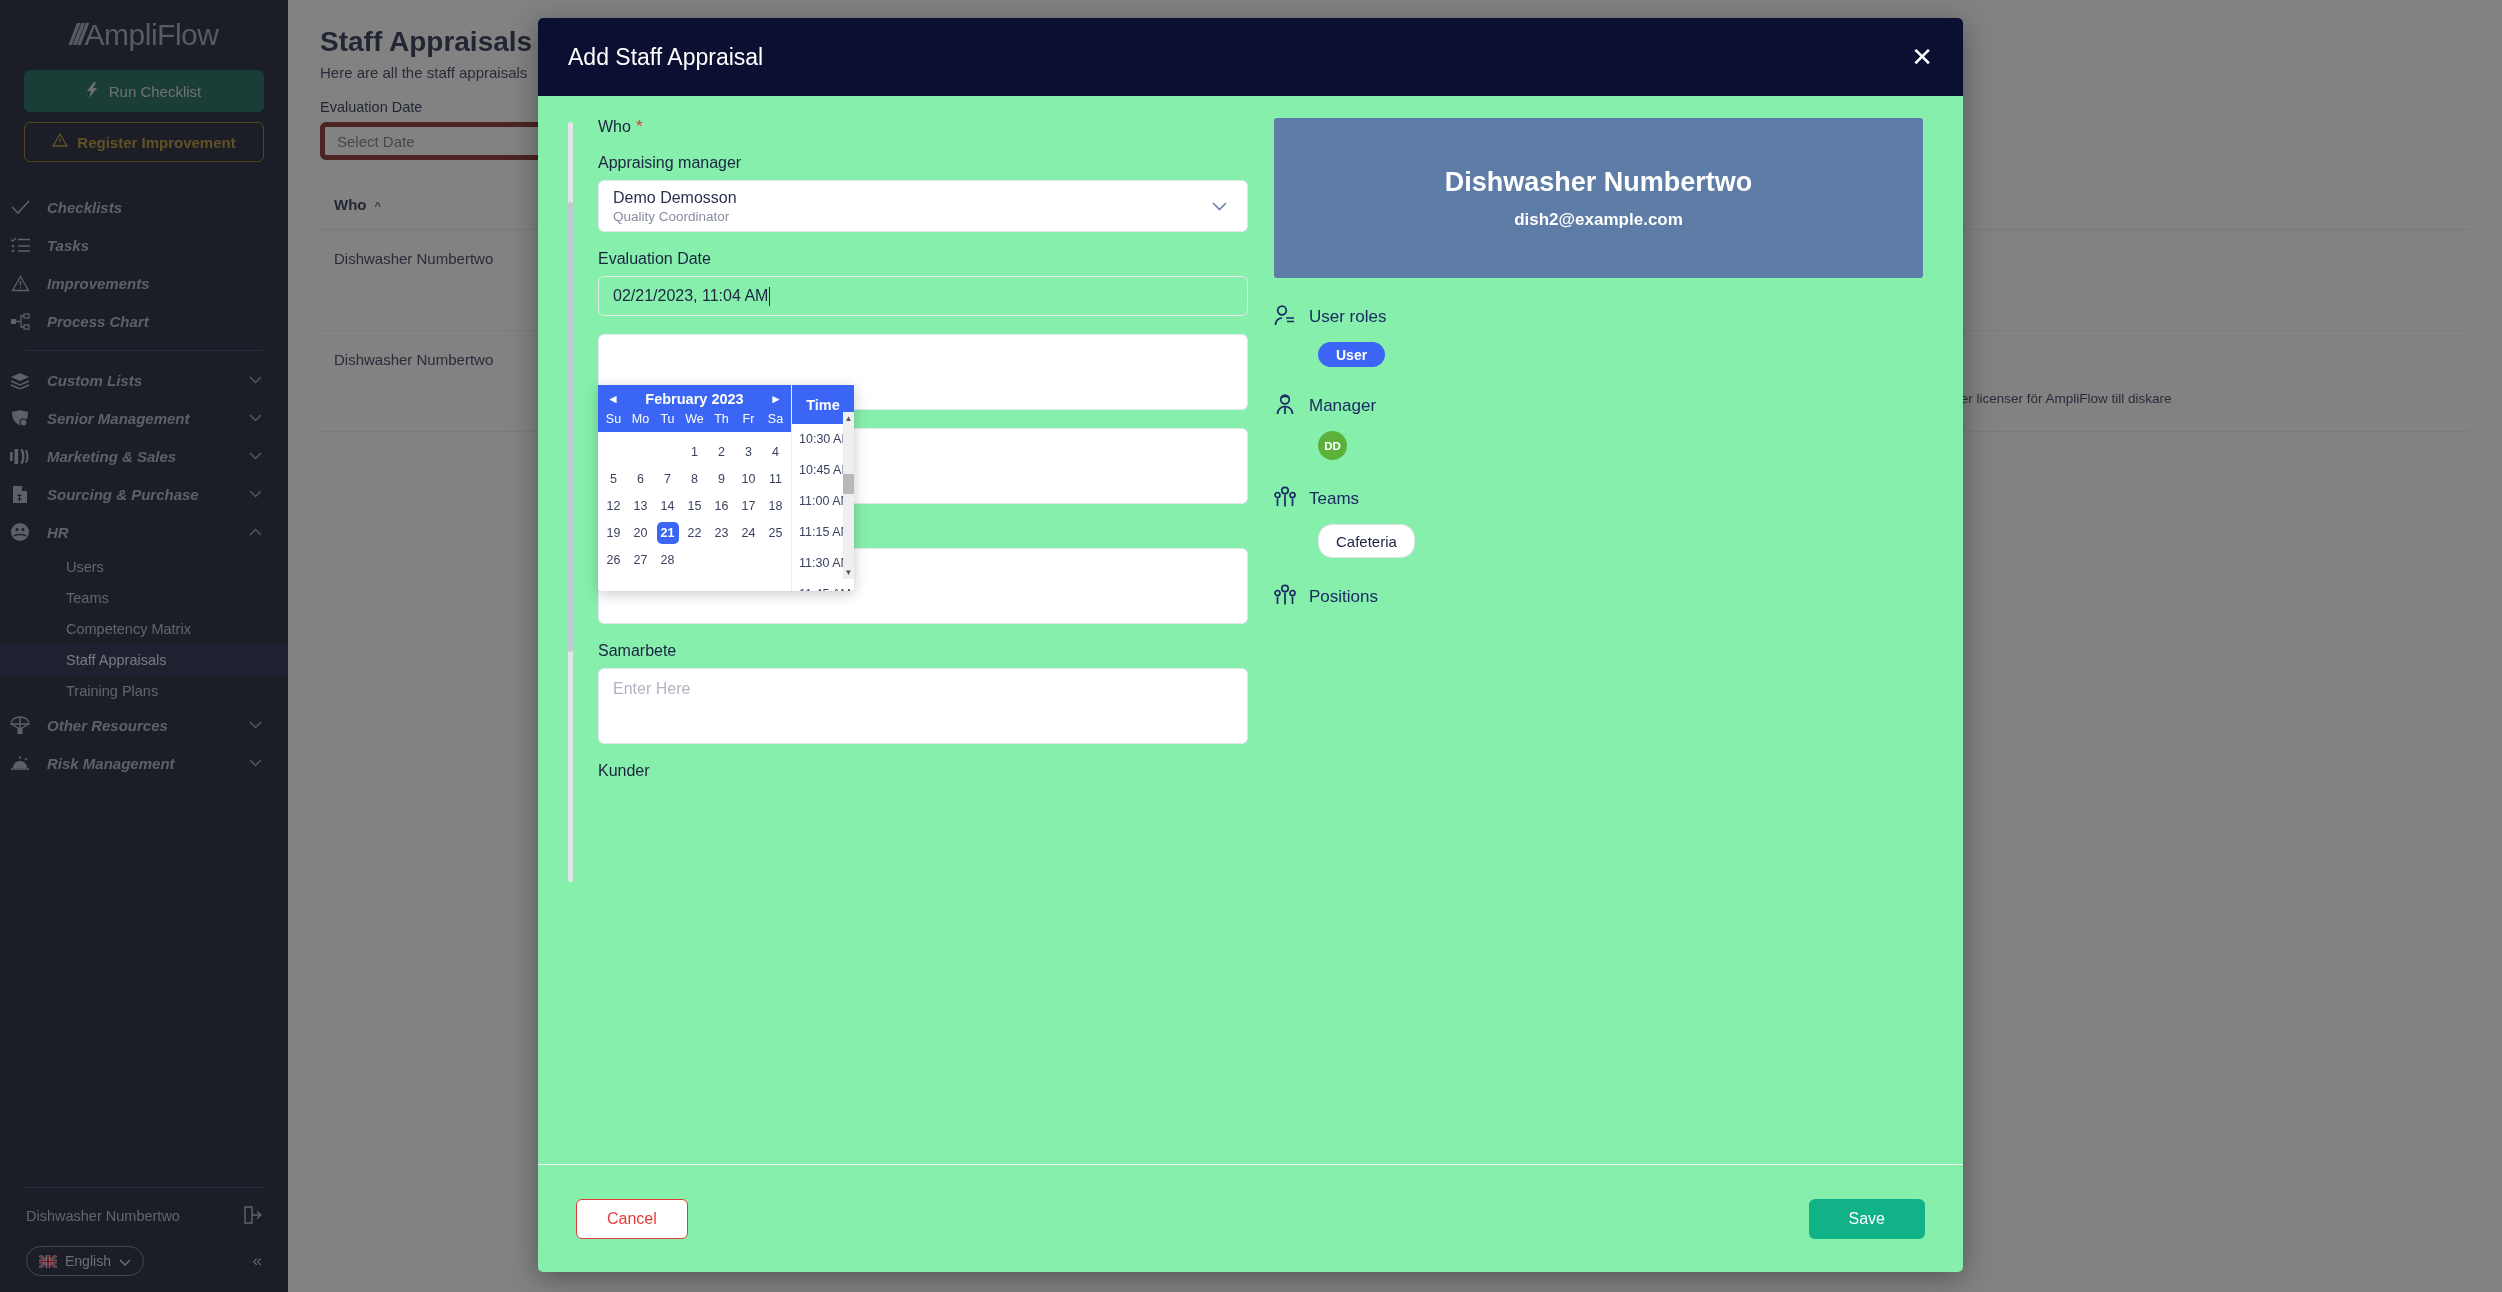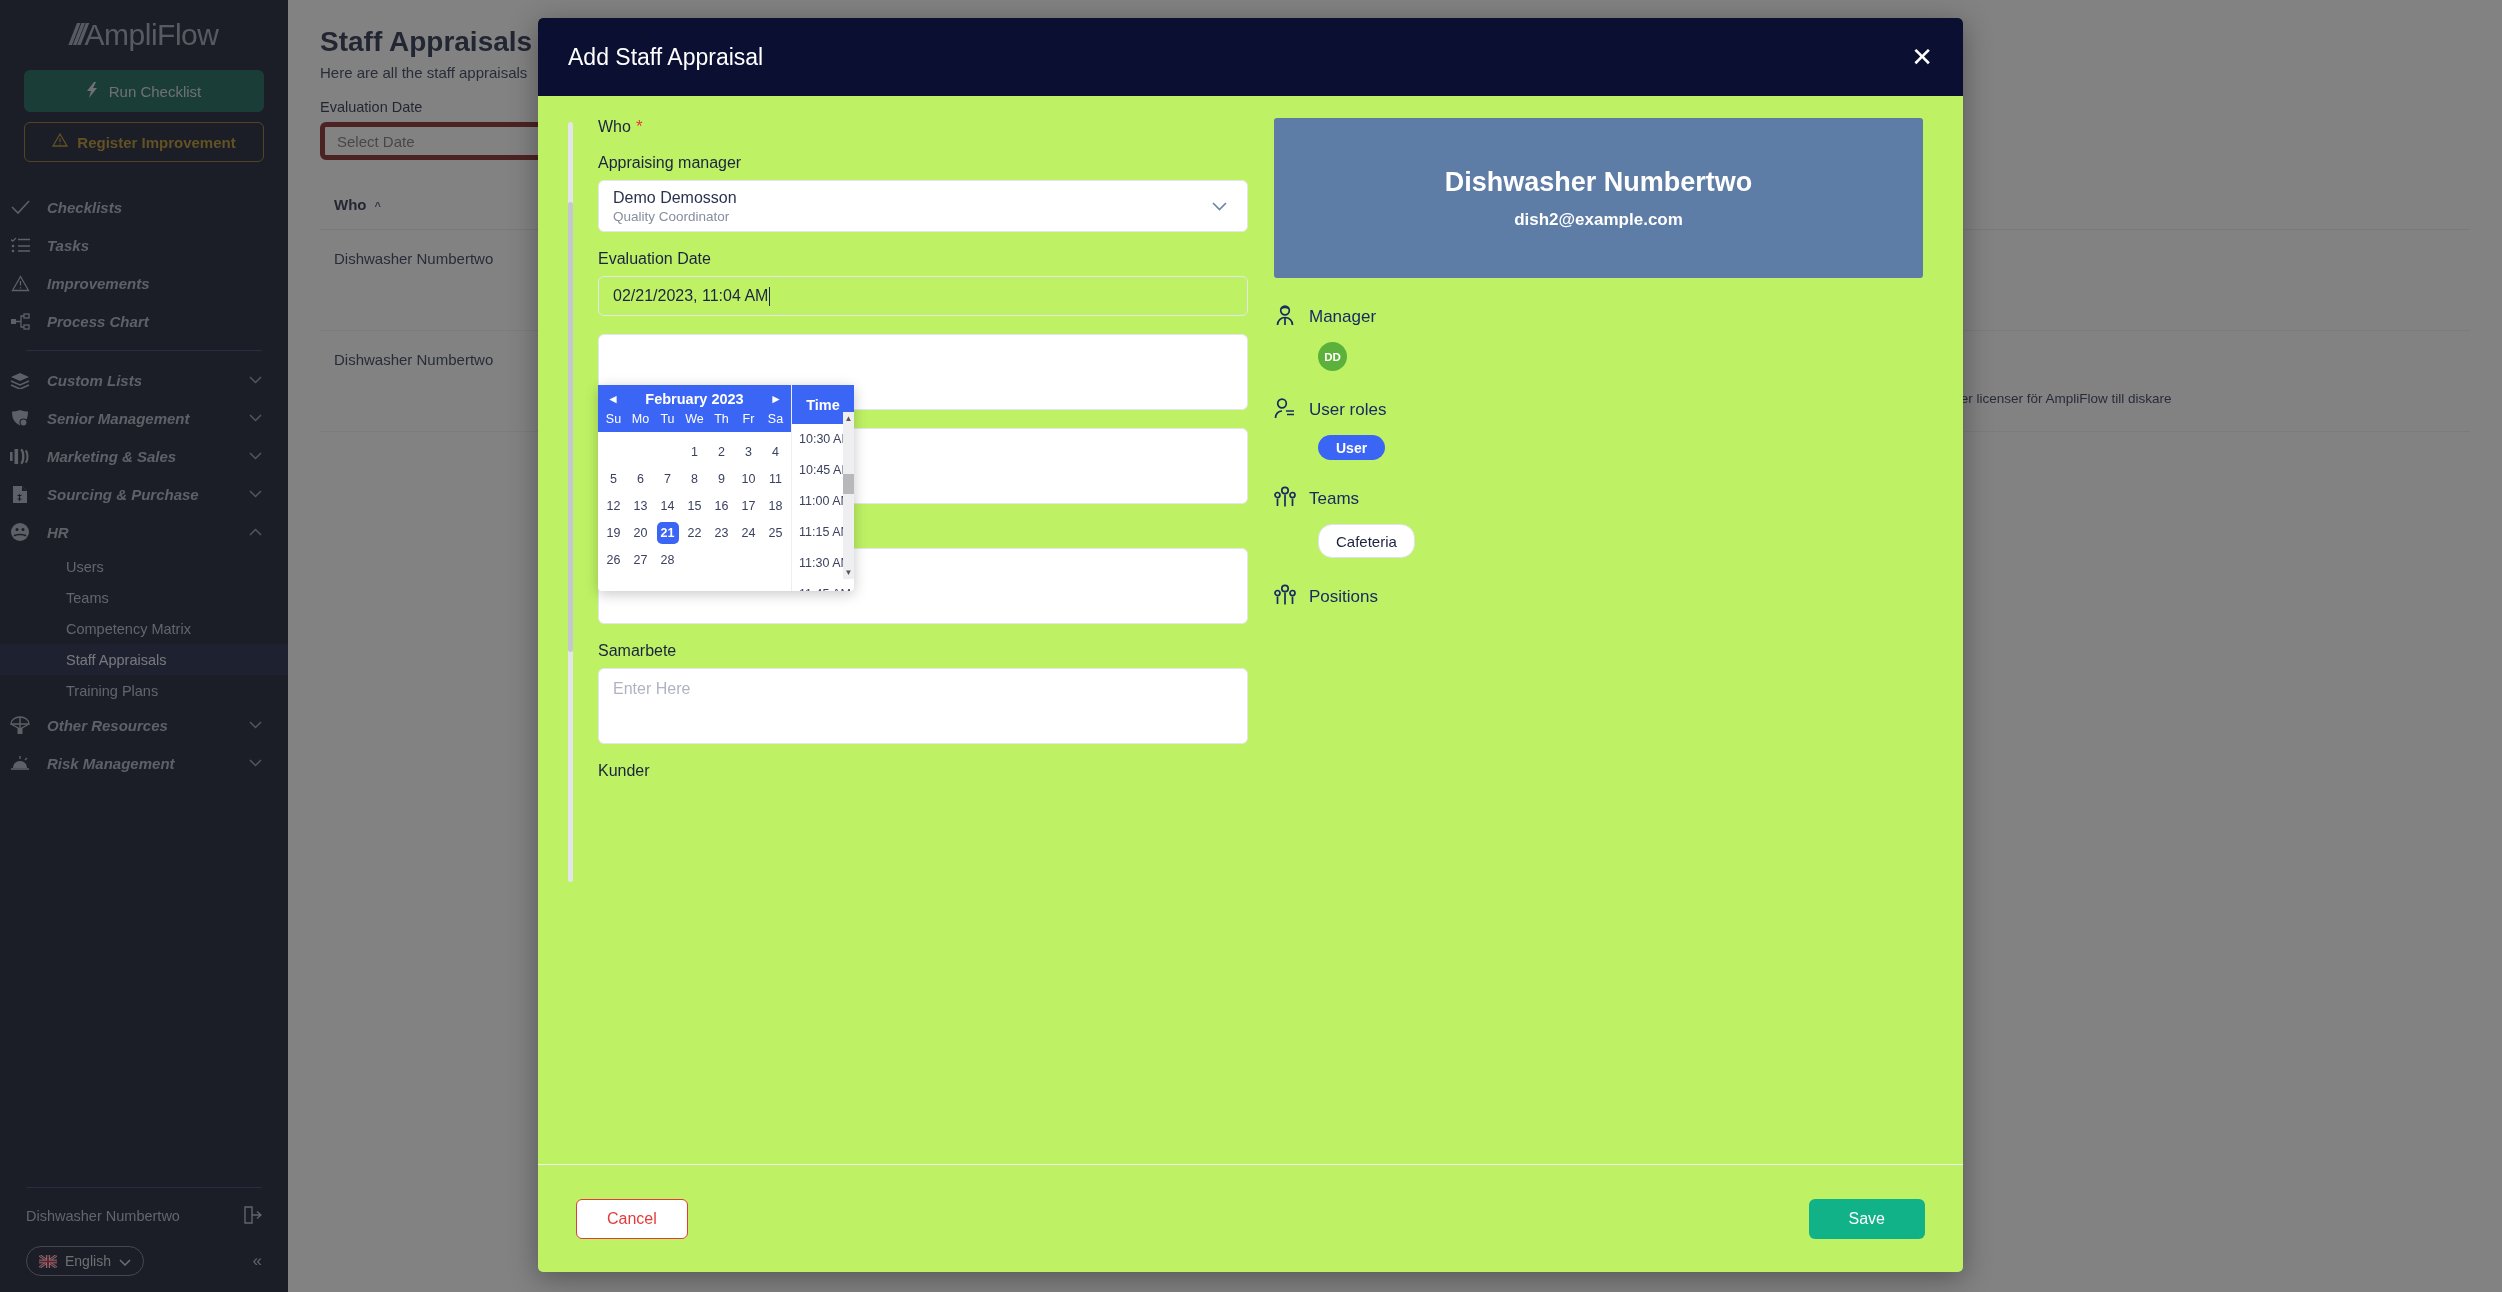--- a/index.html
+++ b/index.html
@@ -111,21 +111,21 @@
 
   
   #dim {
     position: absolute; left: 0; top: 0; width: 2502px; height: 1292px;
     background: rgba(40,40,40,0.58);
   }
 
   
   #modal {
     position: absolute; left: 538px; top: 18px; width: 1425px; height: 1254px;
-    background: #bef264; border-radius: 5px; overflow: hidden;
+    background: #86efac; border-radius: 5px; overflow: hidden;
     display: flex; flex-direction: column;
     box-shadow: 0 6px 28px rgba(0,0,0,0.35);
   }
   .m-head {
     height: 78px; background: #0b1033; color: #fff;
     display: flex; align-items: center; padding: 0 30px;
     font-size: 23px; font-weight: 400; flex: none;
   }
   .m-close { margin-left: auto; font-size: 26px; cursor: pointer; line-height: 1; }
   .m-body {
@@ -733,46 +733,46 @@
       <div class="p-col">
         <div class="p-card">
           <div class="p-name">Dishwasher Numbertwo</div>
           <div class="p-mail">dish2@example.com</div>
         </div>
 
         <div class="p-sec">
           <div class="p-sec-h">
             <span>
               <svg width="22" height="22" viewBox="0 0 22 22">
+                <circle cx="8" cy="6.5" r="4.3" fill="none" stroke="#1b2a63" stroke-width="1.7"></circle>
+                <path d="M1.5 21c0-4.2 2.9-7 6.5-7" fill="none" stroke="#1b2a63" stroke-width="1.7"></path>
+                <path d="M12 14h8M13 17.5h7" stroke="#1b2a63" stroke-width="1.7"></path>
+              </svg>
+            </span>
+            <span class="ttl">User roles</span>
+          </div>
+          <div class="p-sec-body">
+            <span class="pill-role">User</span>
+          </div>
+        </div>
+
+        <div class="p-sec">
+          <div class="p-sec-h">
+            <span>
+              <svg width="22" height="22" viewBox="0 0 22 22">
                 <circle cx="11" cy="6.5" r="4.3" fill="none" stroke="#1b2a63" stroke-width="1.7"></circle>
                 <path d="M7 4.5c2.6-1.5 5.4-1.5 8 0" stroke="#1b2a63" stroke-width="1.7" fill="none"></path>
                 <path d="M3.5 21c0-4.5 3.3-7.5 7.5-7.5s7.5 3 7.5 7.5" fill="none" stroke="#1b2a63" stroke-width="1.7"></path>
                 <path d="M11 13.5V21" stroke="#1b2a63" stroke-width="1.7"></path>
               </svg>
             </span>
             <span class="ttl">Manager</span>
           </div>
           <div class="p-sec-body">
             <div class="avatar">DD</div>
-          </div>
-        </div>
-
-        <div class="p-sec">
-          <div class="p-sec-h">
-            <span>
-              <svg width="22" height="22" viewBox="0 0 22 22">
-                <circle cx="8" cy="6.5" r="4.3" fill="none" stroke="#1b2a63" stroke-width="1.7"></circle>
-                <path d="M1.5 21c0-4.2 2.9-7 6.5-7" fill="none" stroke="#1b2a63" stroke-width="1.7"></path>
-                <path d="M12 14h8M13 17.5h7" stroke="#1b2a63" stroke-width="1.7"></path>
-              </svg>
-            </span>
-            <span class="ttl">User roles</span>
-          </div>
-          <div class="p-sec-body">
-            <span class="pill-role">User</span>
           </div>
         </div>
 
         <div class="p-sec">
           <div class="p-sec-h">
             <span>
               <svg width="22" height="22" viewBox="0 0 22 22">
                 <circle cx="11" cy="4.5" r="3.2" fill="none" stroke="#1b2a63" stroke-width="1.7"></circle>
                 <circle cx="3.5" cy="9" r="2.5" fill="none" stroke="#1b2a63" stroke-width="1.7"></circle>
                 <circle cx="18.5" cy="9" r="2.5" fill="none" stroke="#1b2a63" stroke-width="1.7"></circle>

